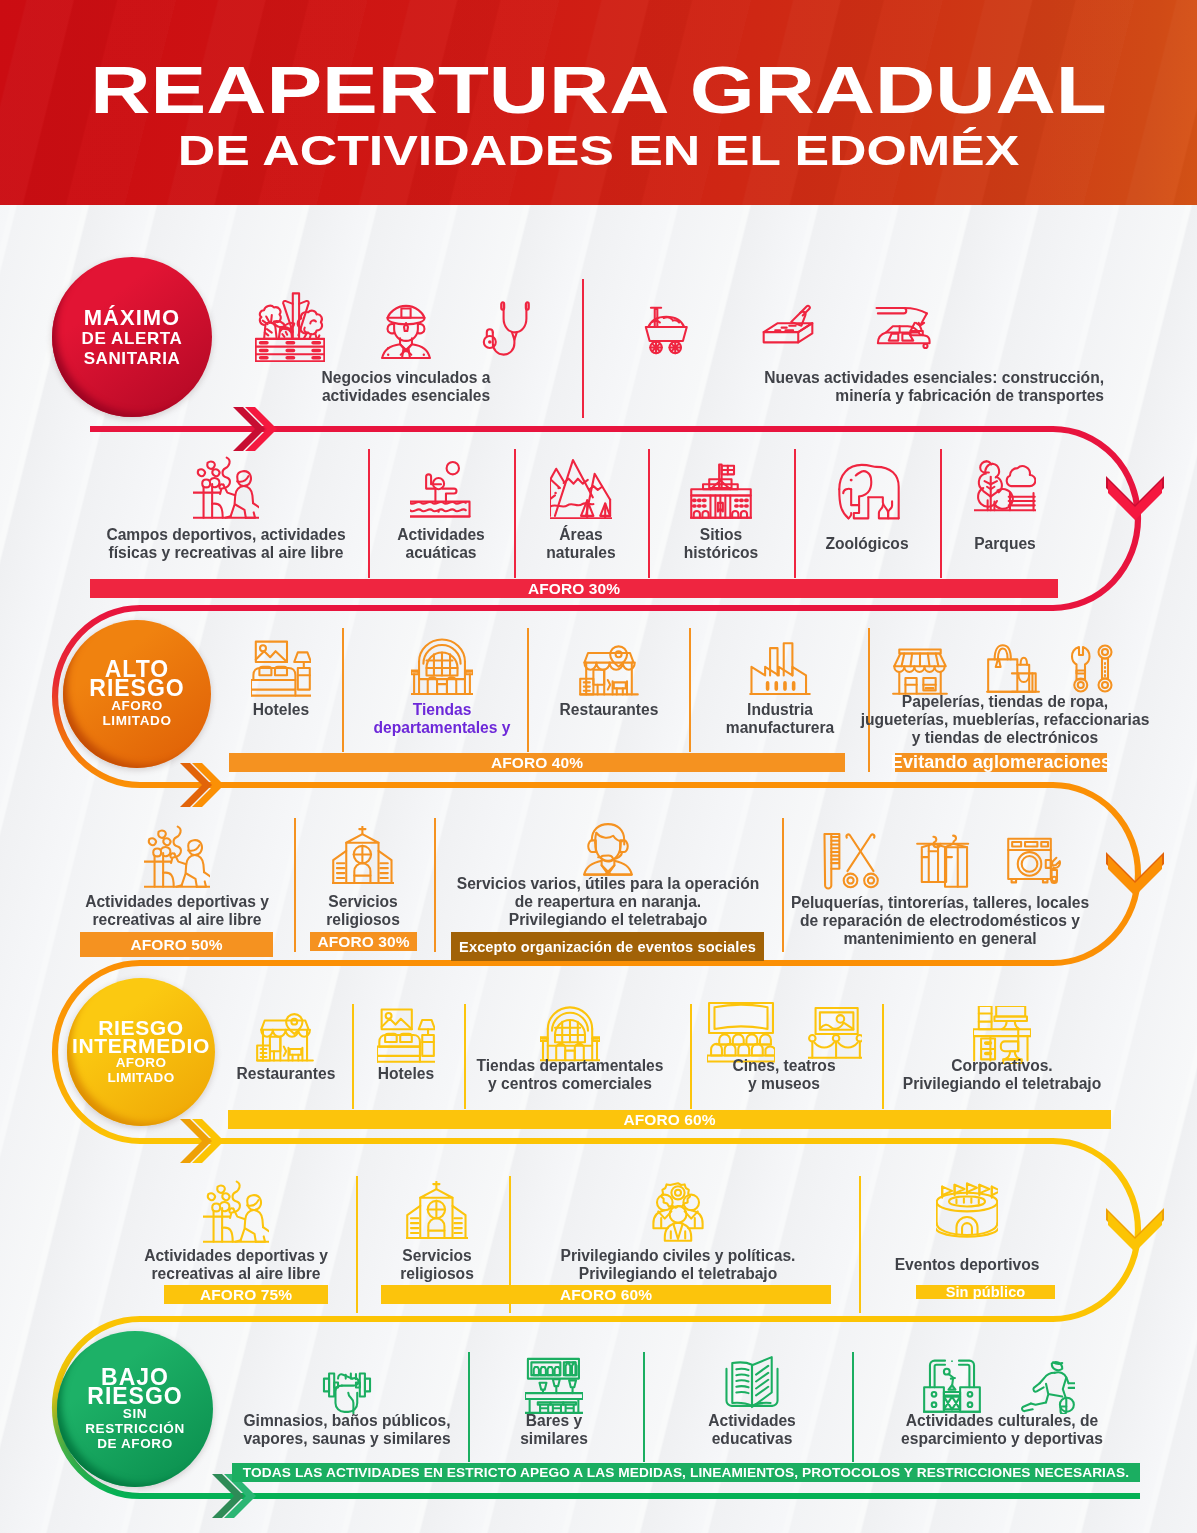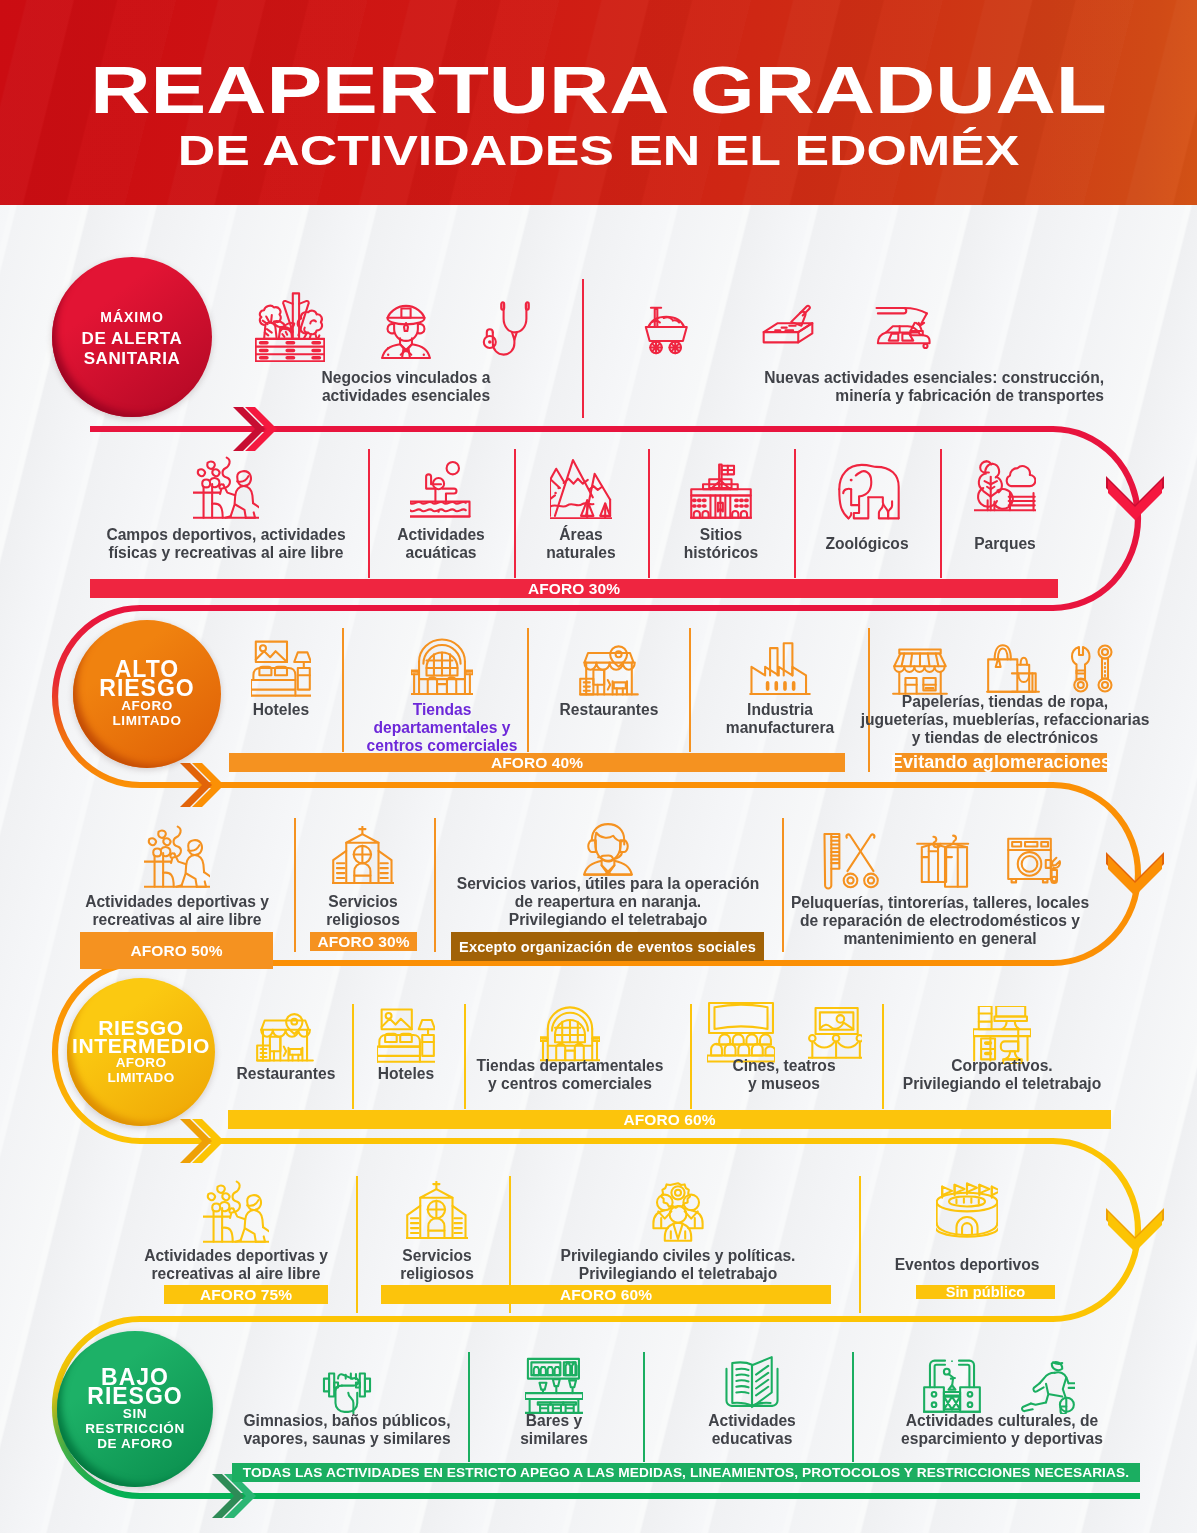--- a/index.html
+++ b/index.html
@@ -125,21 +125,21 @@
 <svg class="chev" style="left:1106.0px;top:1208.0px;width:58.0px;height:48.0px;" viewBox="0 0 58 48">
       <path d="M0 0 L29 29 L58 0 L58 12 L29 41 L0 12 Z" fill="#EEA006"></path>
       <path d="M2 4 L29 31 L56 4 L56 17 L29 44 L2 17 Z" fill="#FCC404"></path>
     </svg>
 <svg class="chev" style="left:212.0px;top:1474.0px;width:56.0px;height:44.0px;" viewBox="0 0 56 44">
       <path d="M0 0 L22 22 L0 44 L10 44 L32 22 L10 0 Z" fill="#2E8B57"></path>
       <path d="M12 0 L34 22 L12 44 L22 44 L44 22 L22 0 Z" fill="#2BB573"></path>
     </svg>
 <div class="lvl-group">
 <div class="circle" style="left:52px;top:257px;width:160px;height:160px;background:linear-gradient(143deg, #E21434 0%, #E21434 30%, #B00824 100%);box-shadow:inset 9px -8px 7px -5px #9E0422, 0 2px 6px rgba(80,60,60,.22);">
-        <div style="font-size:14px;line-height:23.5px;letter-spacing:1.0px;">MÁXIMO</div>
+        <div style="font-size:22px;line-height:23.5px;letter-spacing:1.0px;">MÁXIMO</div>
         <div style="font-size:17px;line-height:19.5px;letter-spacing:0.60px;">DE ALERTA</div>
         <div style="font-size:17px;line-height:19.5px;letter-spacing:0.60px;">SANITARIA</div>
       </div>
 <div class="divider" style="left:582.0px;top:279.0px;height:139.0px;background:#EF2540;"></div>
 <svg class="ico" viewBox="0 0 100 100" style="left:255.0px;top:292.0px;width:70px;height:70px;color:#EF2540;" fill="none" stroke="currentColor" stroke-width="2.96" stroke-linecap="round" stroke-linejoin="round">
 <path d="M1 67 h98 v32 h-98 z"></path>
 <path d="M1 78 h98 M1 89 h98"></path>
 <path d="M8 72.5 h9 M46 72.5 h9 M83 72.5 h9" stroke-width="5.18" stroke-linecap="round"></path>
 <path d="M8 83.5 h9 M46 83.5 h9 M83 83.5 h9" stroke-width="5.18" stroke-linecap="round"></path>
 <path d="M8 94 h9 M46 94 h9 M83 94 h9" stroke-width="5.18" stroke-linecap="round"></path>
@@ -357,21 +357,21 @@
         <span>Zoológicos</span>
       </div>
 <div class="cap" style="left:685.0px;top:534.5px;width:640px;font-size:15.6px;line-height:18.2px;color:#404248;">
         <span>Parques</span>
       </div>
 <div class="bar" style="left:90.0px;top:579.0px;width:968.0px;height:19.0px;background:#EF2540;font-size:15.5px;">
         <span>AFORO 30%</span>
       </div>
 </div>
 <div class="lvl-group">
-<div class="circle" style="left:73px;top:620px;width:148px;height:148px;background:linear-gradient(143deg, #F0820F 0%, #F0820F 30%, #DE5E06 100%);box-shadow:inset 9px -8px 7px -5px #C44D05, 0 2px 6px rgba(80,60,60,.22);text-align:right;">
+<div class="circle" style="left:63px;top:620px;width:148px;height:148px;background:linear-gradient(143deg, #F0820F 0%, #F0820F 30%, #DE5E06 100%);box-shadow:inset 9px -8px 7px -5px #C44D05, 0 2px 6px rgba(80,60,60,.22);text-align:right;">
         <div style="font-size:23px;line-height:19px;letter-spacing:1.0px;">ALTO</div>
         <div style="font-size:23px;line-height:19px;letter-spacing:1.0px;">RIESGO</div>
         <div style="font-size:13.5px;line-height:15px;letter-spacing:0.60px;">AFORO</div>
         <div style="font-size:13.5px;line-height:15px;letter-spacing:0.60px;">LIMITADO</div>
       </div>
 <div class="divider" style="left:342.0px;top:628.0px;height:124.0px;background:#F59220;"></div>
 <div class="divider" style="left:527.0px;top:628.0px;height:124.0px;background:#F59220;"></div>
 <div class="divider" style="left:689.0px;top:628.0px;height:124.0px;background:#F59220;"></div>
 <div class="divider" style="left:868.0px;top:628.0px;height:144.0px;background:#F59220;"></div>
 <svg class="ico" viewBox="0 0 100 100" style="left:251.0px;top:638.0px;width:60px;height:60px;color:#F59220;" fill="none" stroke="currentColor" stroke-width="3.45" stroke-linecap="round" stroke-linejoin="round">
@@ -464,21 +464,20 @@
 <circle cx="74" cy="84" r="13"></circle>
 <circle cx="74" cy="84" r="6"></circle>
 <path d="M74 40 v2 M74 48 v2 M74 56 v2 M74 64 v2"></path>
 </svg>
 <div class="cap" style="left:-39.0px;top:700.5px;width:640px;font-size:15.6px;line-height:18.2px;color:#404248;">
         <span>Hoteles</span>
       </div>
 <div class="cap" style="left:122.0px;top:700.5px;width:640px;font-size:15.6px;line-height:18.2px;color:#6d28d9;">
         <span>Tiendas</span>
         <span>departamentales y</span>
-        <span>centros comerciales</span>
       </div>
 <div class="cap" style="left:289.0px;top:700.5px;width:640px;font-size:15.6px;line-height:18.2px;color:#404248;">
         <span>Restaurantes</span>
       </div>
 <div class="cap" style="left:460.0px;top:700.5px;width:640px;font-size:15.6px;line-height:18.2px;color:#404248;">
         <span>Industria</span>
         <span>manufacturera</span>
       </div>
 <div class="cap" style="left:685.0px;top:692.5px;width:640px;font-size:15.6px;line-height:18.2px;color:#404248;">
         <span>Papelerías, tiendas de ropa,</span>
@@ -593,21 +592,21 @@
 <div class="cap" style="left:288.0px;top:874.5px;width:640px;font-size:15.6px;line-height:18.2px;color:#404248;">
         <span>Servicios varios, útiles para la operación</span>
         <span>de reapertura en naranja.</span>
         <span>Privilegiando el teletrabajo</span>
       </div>
 <div class="cap" style="left:620.0px;top:893.5px;width:640px;font-size:15.6px;line-height:18.2px;color:#404248;">
         <span>Peluquerías, tintorerías, talleres, locales</span>
         <span>de reparación de electrodomésticos y</span>
         <span>mantenimiento en general</span>
       </div>
-<div class="bar" style="left:80.0px;top:932.0px;width:193.0px;height:37px;background:#F59220;font-size:15.5px;">
+<div class="bar" style="left:80.0px;top:932.0px;width:193.0px;height:25px;background:#F59220;font-size:15.5px;">
         <span>AFORO 50%</span>
       </div>
 <div class="bar" style="left:310.0px;top:932.0px;width:107.0px;height:19.0px;background:#F59220;font-size:15.5px;">
         <span>AFORO 30%</span>
       </div>
 <div class="bar" style="left:451.0px;top:932.0px;width:313.0px;height:29px;background:#a16207;font-size:14.6px;">
         <span>Excepto organización de eventos sociales</span>
       </div>
 </div>
 <div class="lvl-group">

